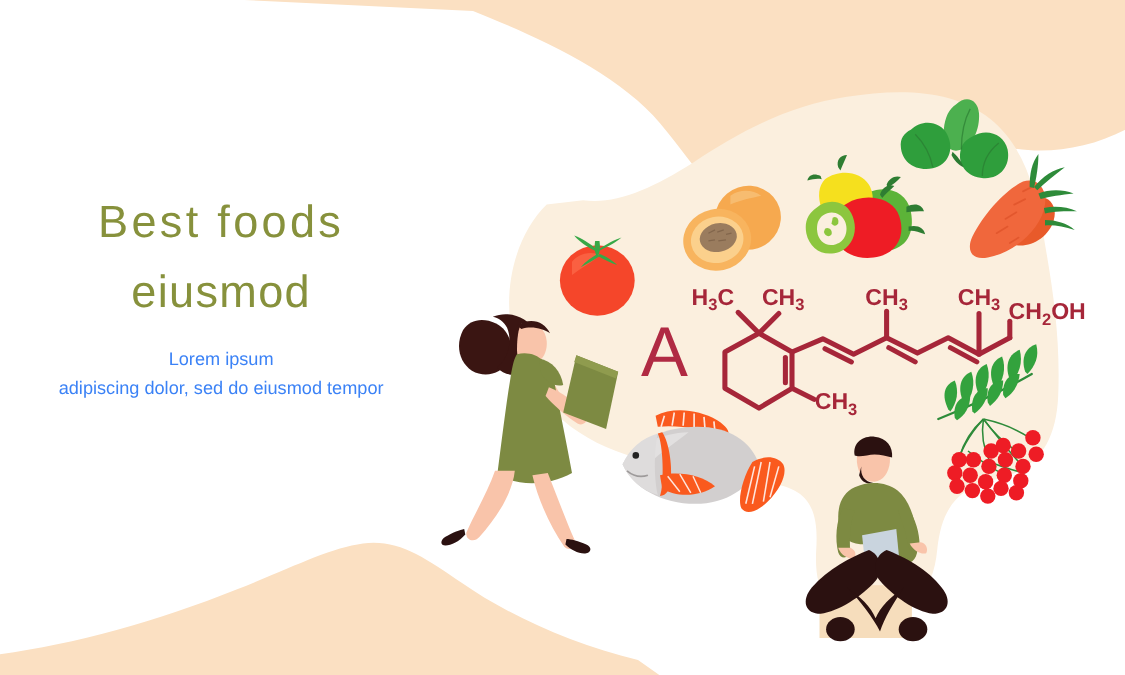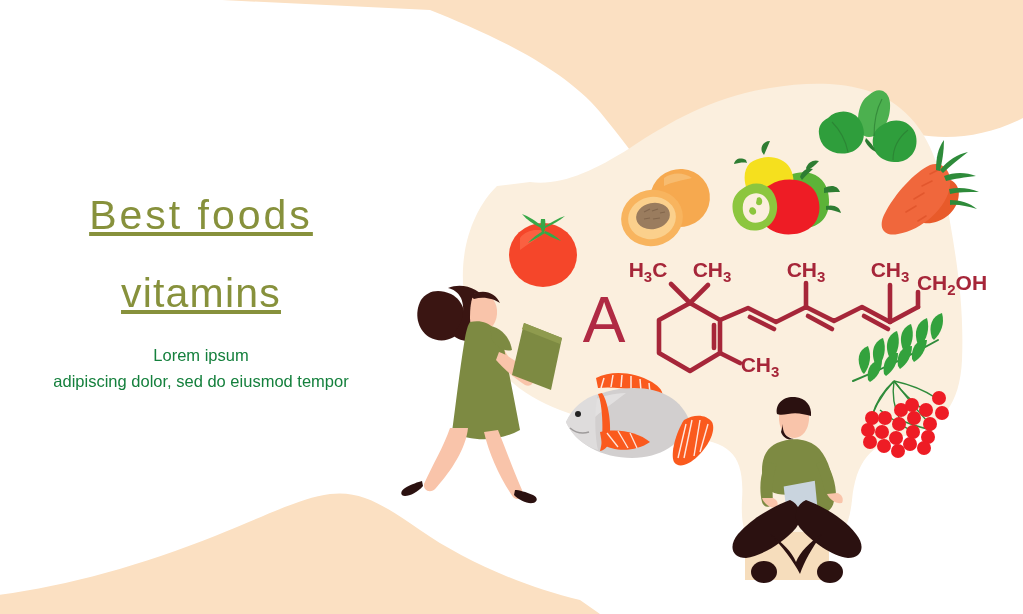--- a/index.html
+++ b/index.html
@@ -21,28 +21,27 @@
     width:402px;
     text-align:center;
     z-index:40;
   }
   .headline{
     color:#87913c;
     font-size:41px;
     line-height:62px;
     font-weight:400;
     letter-spacing:1.2px;
-    margin:16px;
+    margin:2px;
     white-space:nowrap;
-    text-decoration:underline;
   }
   .headline.l1{letter-spacing:3px;}
   .sub{
     margin-top:18px;
-    color:#15803d;
+    color:#3b82f6;
     font-size:16.5px;
     line-height:26px;
     font-weight:400;
   }
   .sub div{white-space:nowrap;}
 </style>
 </head>
 <body>
 
 <div class="stage">
@@ -336,20 +335,20 @@
       </text>
       <text x="760" y="372" text-anchor="middle">
         <tspan>CH</tspan><tspan dy="5" font-size="15">3</tspan>
       </text>
     </g>
 
   </svg>
 
   <div class="text-block">
     <div class="headline l1">Best  foods</div>
-    <div class="headline">vitamins</div>
+    <div class="headline">eiusmod</div>
     <div class="sub">
       <div>Lorem ipsum</div>
       <div>adipiscing dolor, sed do eiusmod tempor</div>
     </div>
   </div>
 
 </div>
 
 </body></html>

